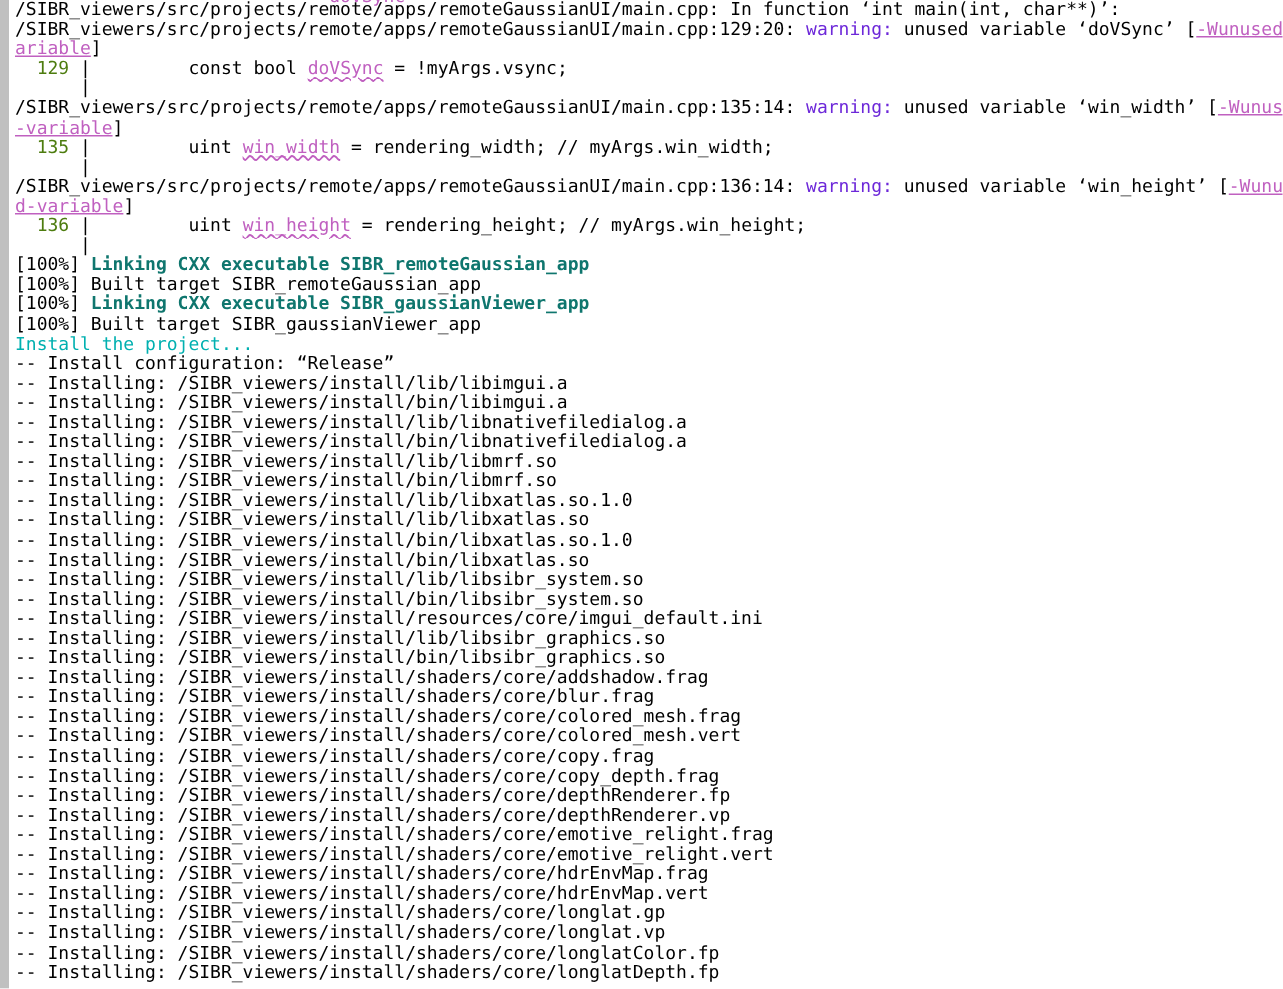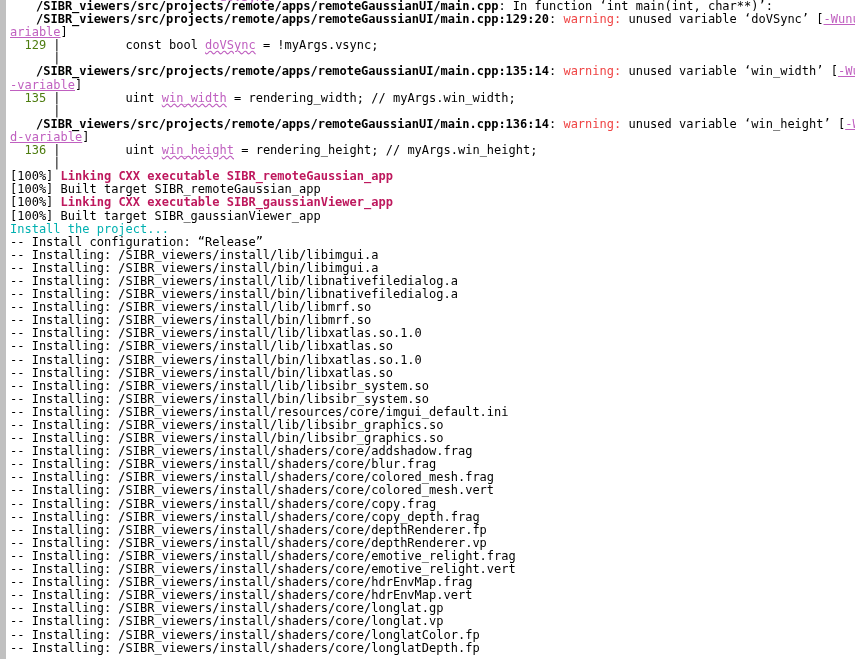--- a/index.html
+++ b/index.html
@@ -56,25 +56,25 @@
   .ln {
     display: block;
     height: 13.1px;
     white-space: pre;
     font-family: "DejaVu Sans Mono", "Liberation Mono", monospace;
   }
   .ln.blank { color: transparent; }
 
   
   .b        { font-weight: normal; }
-  .path     { font-weight: bold; color: #000000; margin-left: 26px; }
-  .warn     { color: #ef4444; }
+  .path     { font-weight: normal; color: #000000; }
+  .warn     { color: #6d28d9; }
   .flag     { color: #c060c0; text-decoration: underline; }
   .var      { color: #c060c0; text-decoration: underline; text-decoration-style: wavy; }
-  .green    { color: #be185d; font-weight: bold; }
+  .green    { color: #0f766e; font-weight: bold; }
   .cyan     { color: #00b0b0; margin-top: 11px; }
   .gutter   { color: #4d7c0f; }
   .pipe     { color: #000000; }
 
   
   #topclip {
     position: absolute;
     left: 10px;
     top: -9px;
     font-size: 12px;

